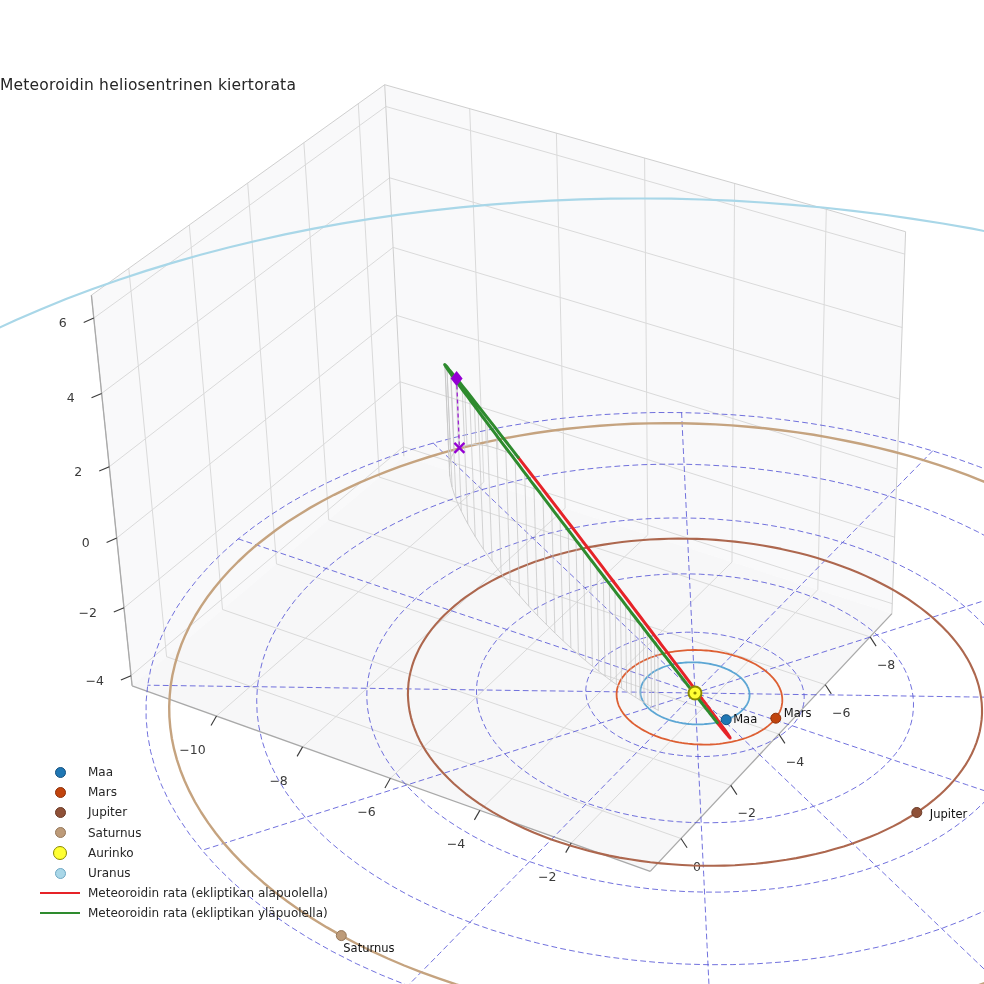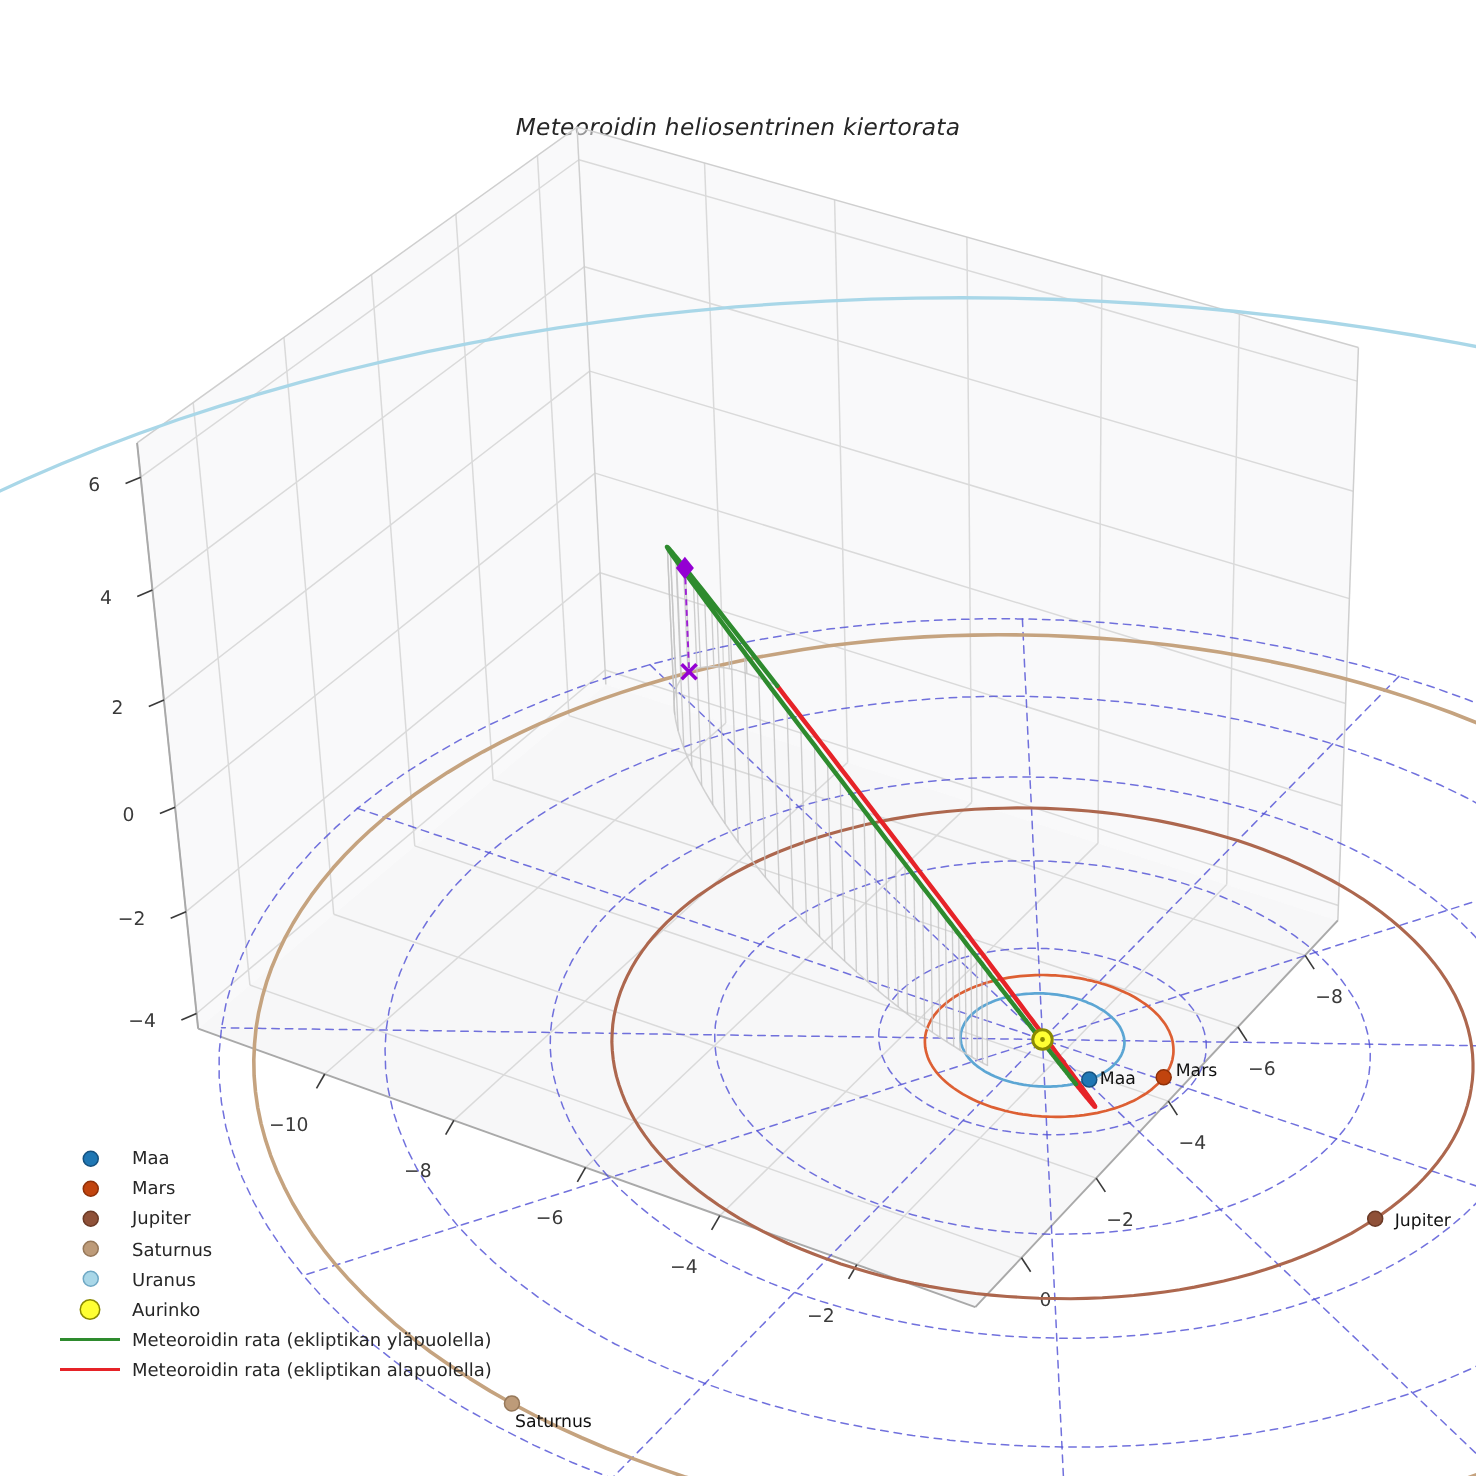--- a/index.html
+++ b/index.html
@@ -1,19 +1,19 @@
 <!DOCTYPE html>
 <html><head>
 <meta charset="utf-8">
 <style>
   html,body{margin:0;padding:0;background:#ffffff;}
   #stage{position:relative;width:984px;height:984px;background:#ffffff;overflow:hidden;
          font-family:"DejaVu Sans","Liberation Sans",sans-serif;}
-  #plot-title{position:absolute;left:0;top:76px;width:100%;text-align:center;
-              font-size:15.5px;font-style:italic;color:#262626;letter-spacing:.2px;}
+  #plot-title{position:absolute;left:0;top:76px;width:100%;
+              font-size:15.5px;color:#262626;letter-spacing:.2px;}
   #scene{position:absolute;left:0;top:0;}
   #legend{position:absolute;left:36px;top:762px;}
   .lrow{display:flex;align-items:center;height:20.2px;}
   .lmark{width:48px;display:flex;justify-content:center;align-items:center;flex:0 0 48px;}
   .llab{font-size:12px;color:#262626;margin-left:4px;white-space:nowrap;}
   .lm-dot{width:9px;height:9px;border-radius:50%;}
   .lm-circle-lg{width:12px;height:12px;border-radius:50%;}
   .lm-diamond{width:9px;height:9px;transform:rotate(45deg);}
   .lm-line{width:40px;height:0;border-top:2.6px solid;}
 </style>
@@ -196,36 +196,36 @@
         <span class="llab">Jupiter</span>
       </div>
     <div class="lrow">
         <span class="lmark">
           <span class="lm lm-dot" style="background: rgb(189, 155, 121); border: 1.4px solid rgb(150, 120, 90);"></span>
         </span>
         <span class="llab">Saturnus</span>
       </div>
     <div class="lrow">
         <span class="lmark">
+          <span class="lm lm-circle-lg" style="background: rgb(255, 255, 51); border: 1.4px solid rgb(138, 138, 0);"></span>
+        </span>
+        <span class="llab">Aurinko</span>
+      </div>
+    <div class="lrow">
+        <span class="lmark">
           <span class="lm lm-dot" style="background: rgb(169, 215, 232); border: 1.4px solid rgb(111, 168, 196);"></span>
         </span>
         <span class="llab">Uranus</span>
       </div>
     <div class="lrow">
         <span class="lmark">
-          <span class="lm lm-circle-lg" style="background: rgb(255, 255, 51); border: 1.4px solid rgb(138, 138, 0);"></span>
-        </span>
-        <span class="llab">Aurinko</span>
+          <span class="lm lm-line" style="border-top-color: rgb(230, 35, 40);"></span>
+        </span>
+        <span class="llab">Meteoroidin rata (ekliptikan alapuolella)</span>
       </div>
     <div class="lrow">
         <span class="lmark">
           <span class="lm lm-line" style="border-top-color: rgb(46, 139, 46);"></span>
         </span>
         <span class="llab">Meteoroidin rata (ekliptikan yläpuolella)</span>
-      </div>
-    <div class="lrow">
-        <span class="lmark">
-          <span class="lm lm-line" style="border-top-color: rgb(230, 35, 40);"></span>
-        </span>
-        <span class="llab">Meteoroidin rata (ekliptikan alapuolella)</span>
       </div>
   </div>
 </div>
 
 </body></html>

